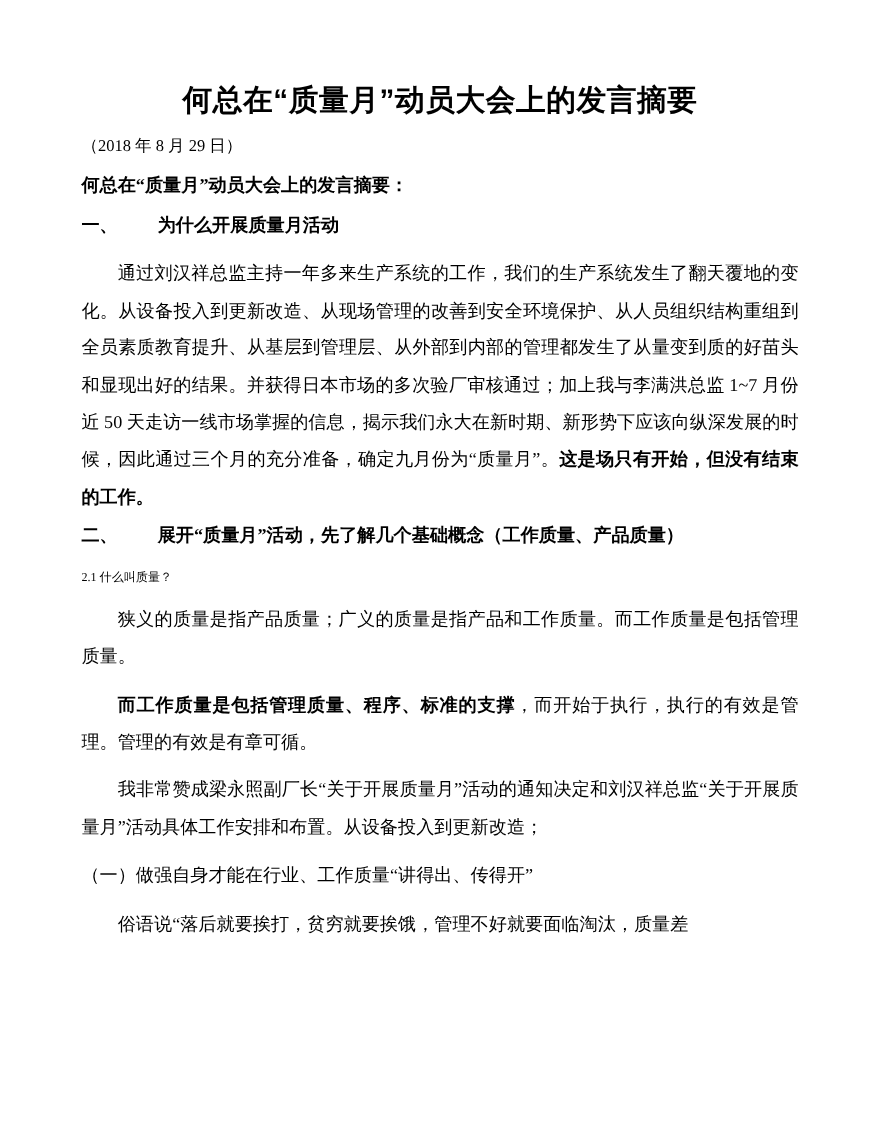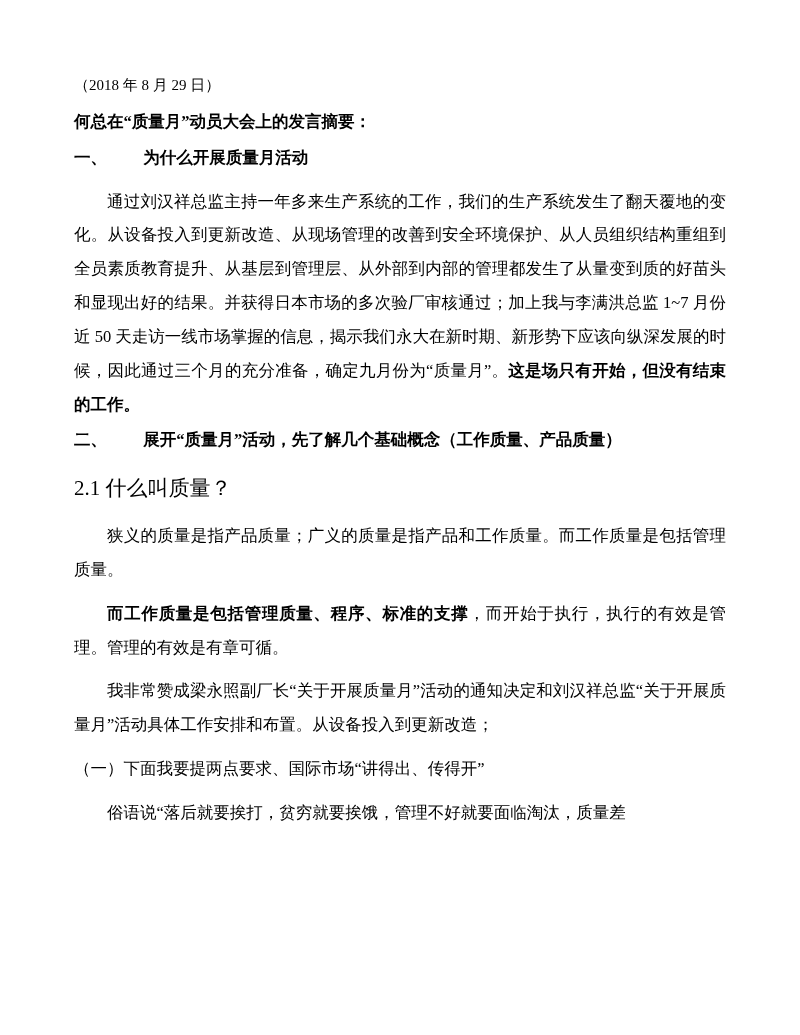--- a/index.html
+++ b/index.html
@@ -53,50 +53,51 @@
     font-size: 16.5px;
     line-height: 2.05;
     margin: 2px 0 0 0;
     font-weight: bold;
   }
   .num-head .gap {
     display: inline-block;
     width: 2.2em;
   }
   .sub-head {
-    font-size: 21px;
+    font-size: 11px;
     line-height: 2.0;
     margin: 10px 0 0 0;
   }
   .emph-bold {
     font-weight: bold;
   }
 </style>
 </head>
 <body>
 
 <div class="page">
 
+  <h1 class="doc-title">何总在“质量月”动员大会上的发言摘要</h1>
 
   <div class="doc-subtitle">（2018 年 8 月 29 日）</div>
 
   <p class="para heading-lead">何总在“质量月”动员大会上的发言摘要：</p>
 
   <p class="num-head"><span>一、</span><span class="gap"></span><span>为什么开展质量月活动</span></p>
 
   <p class="para indent"><span>通过刘汉祥总监主持一年多来生产系统的工作，我们的生产系统发生了翻天覆地的变化。从设备投入到更新改造、从现场管理的改善到安全环境保护、从人员组织结构重组到全员素质教育提升、从基层到管理层、从外部到内部的管理都发生了从量变到质的好苗头和显现出好的结果。并获得日本市场的多次验厂审核通过；加上我与李满洪总监 1~7 月份近 50 天走访一线市场掌握的信息，揭示我们永大在新时期、新形势下应该向纵深发展的时候，因此通过三个月的充分准备，确定九月份为“质量月”。</span><span class="emph-bold">这是场只有开始，但没有结束的工作。</span></p>
 
   <p class="num-head"><span>二、</span><span class="gap"></span><span>展开“质量月”活动，先了解几个基础概念（工作质量、产品质量）</span></p>
 
   <p class="sub-head">2.1 什么叫质量？</p>
 
   <p class="para indent">狭义的质量是指产品质量；广义的质量是指产品和工作质量。而工作质量是包括管理质量。</p>
 
 
   <p class="para indent"><span class="emph-bold">而工作质量是包括管理质量、程序、标准的支撑</span><span>，而开始于执行，执行的有效是管理。管理的有效是有章可循。</span></p>
 
   <p class="para indent">我非常赞成梁永照副厂长“关于开展质量月”活动的通知决定和刘汉祥总监“关于开展质量月”活动具体工作安排和布置。从设备投入到更新改造；</p>
 
-  <p class="para">（一）下面我要提两点要求、国际市场“讲得出、传得开”</p>
+  <p class="para">（一）做强自身才能在行业、工作质量“讲得出、传得开”</p>
 
   <p class="para indent">俗语说“落后就要挨打，贫穷就要挨饿，管理不好就要面临淘汰，质量差</p>
 
 </div>
 
 </body></html>

